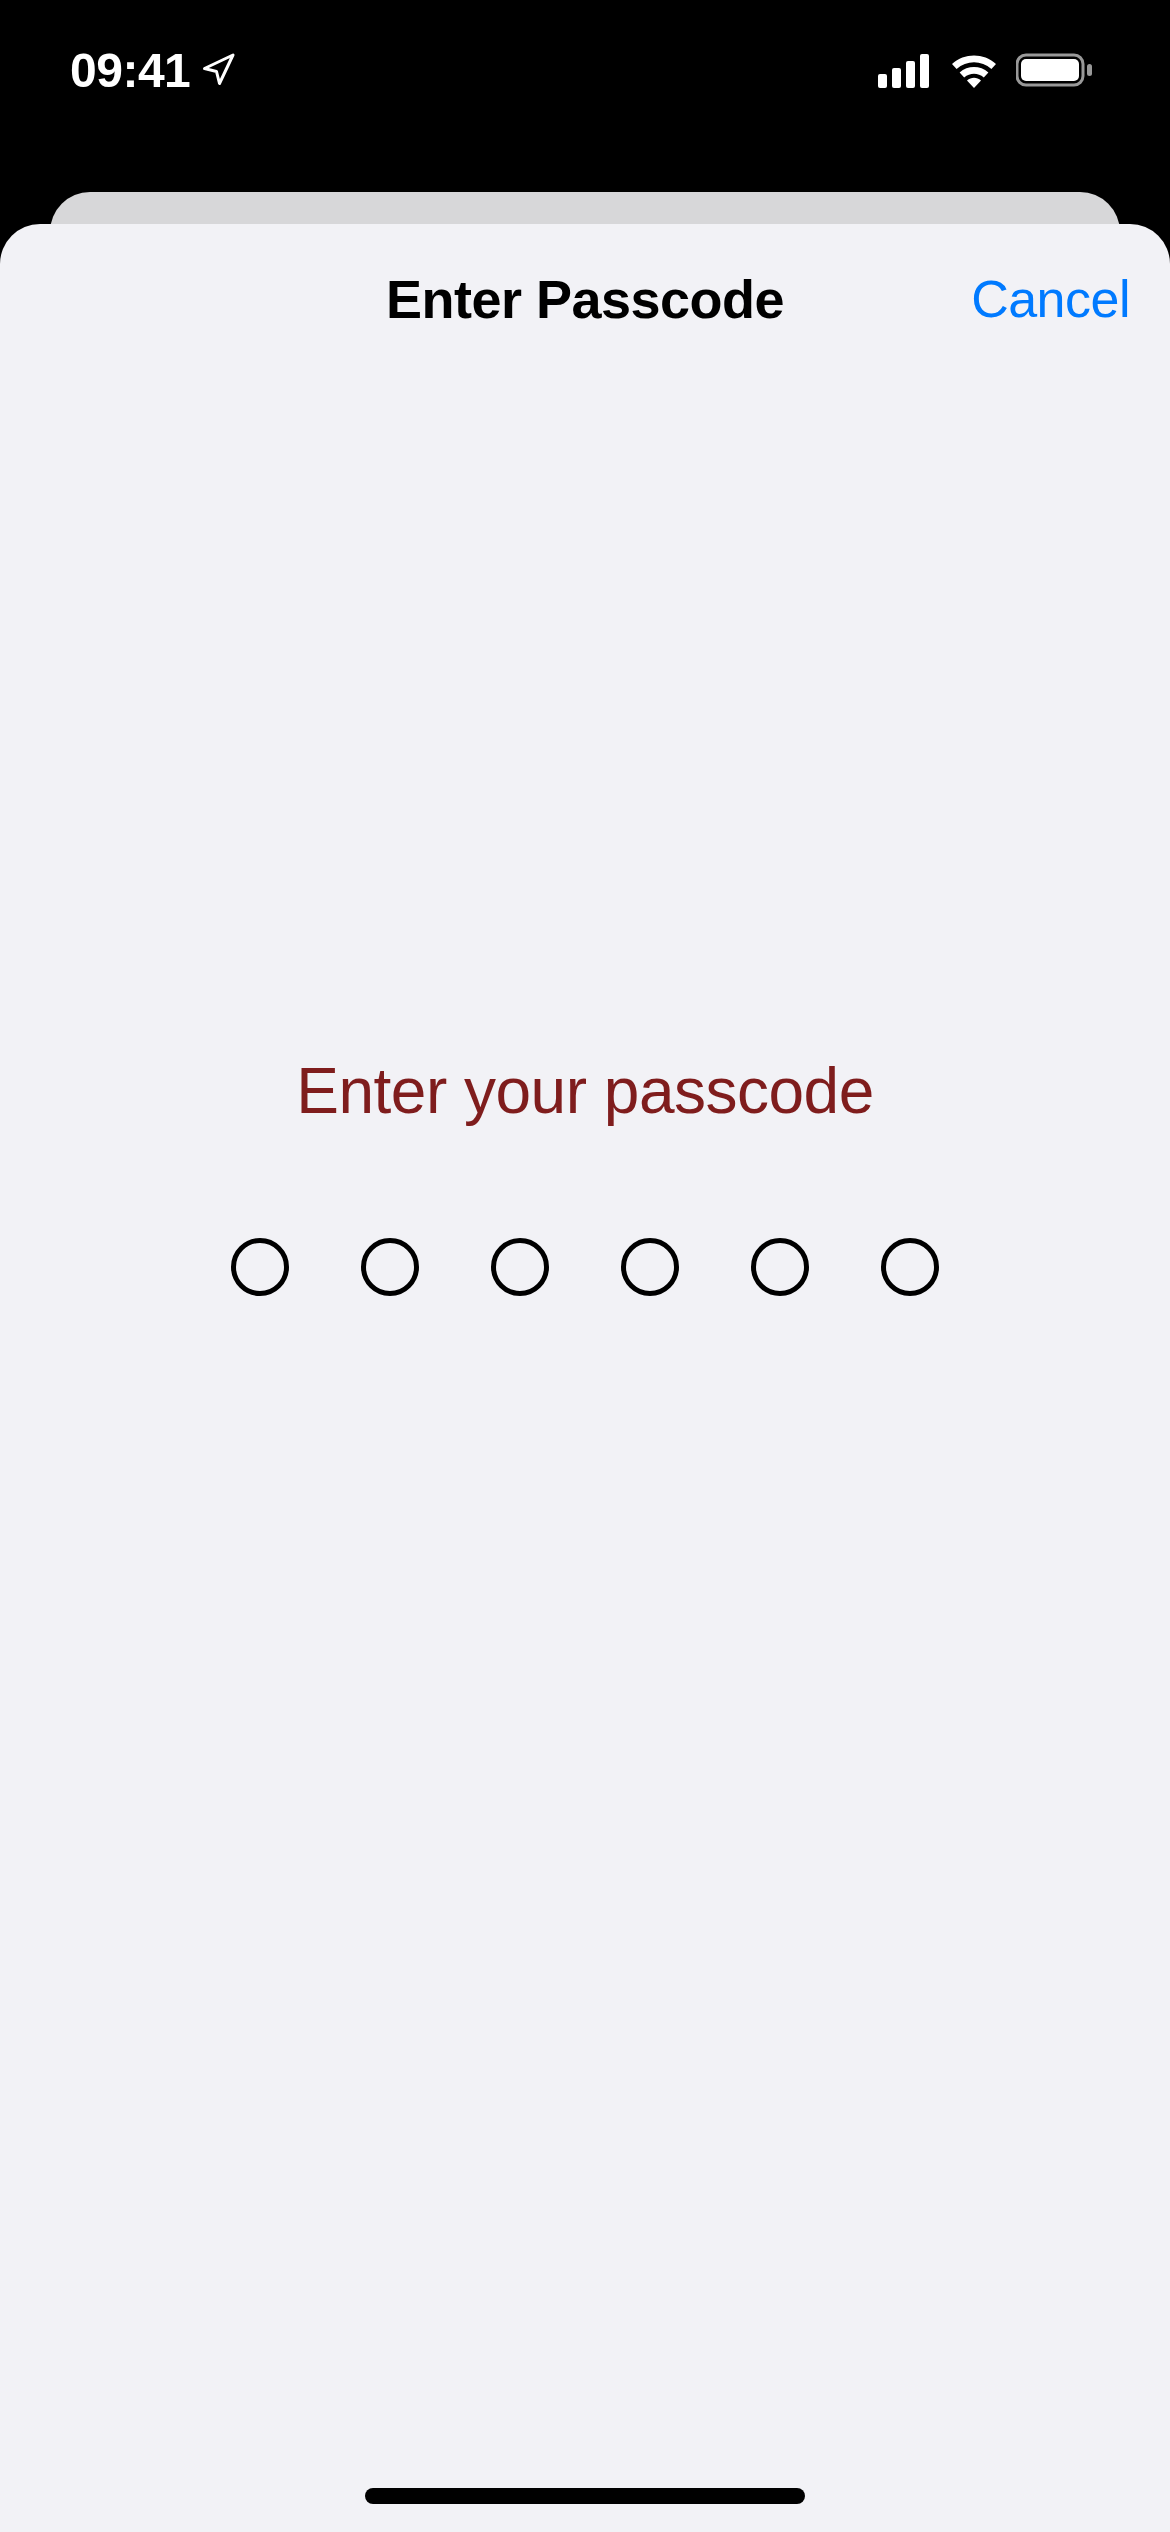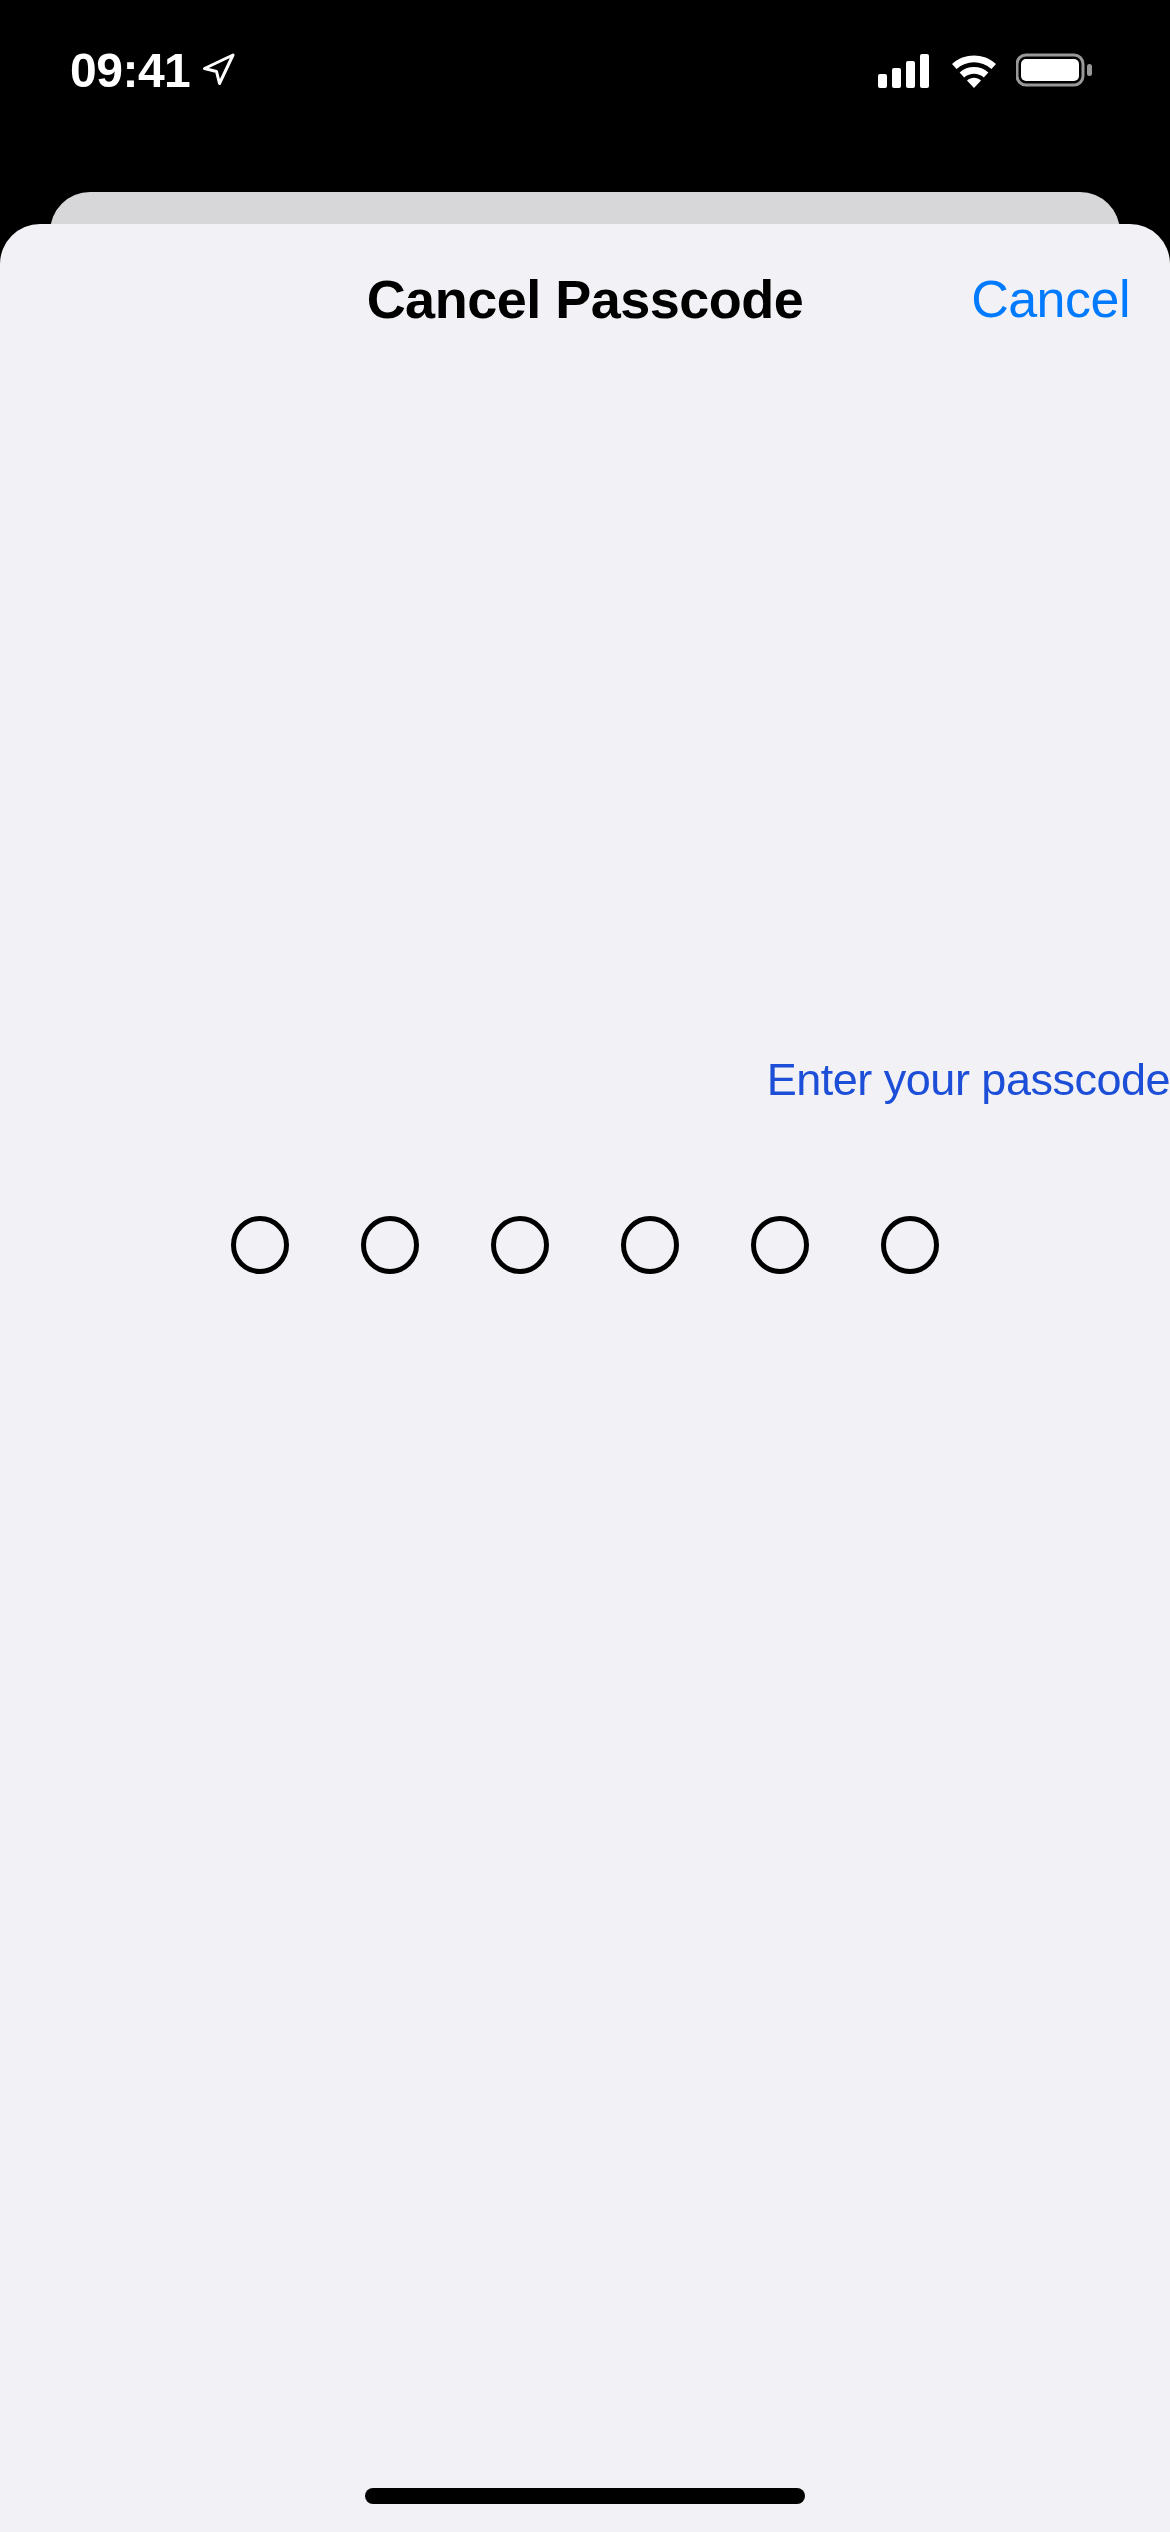--- a/index.html
+++ b/index.html
@@ -98,25 +98,24 @@
       border: none;
       cursor: pointer;
       letter-spacing: -0.5px;
     }
 
     .prompt-area {
       margin-top: 680px;
       text-align: center;
     }
     .prompt-text {
-      font-size: 45px;
+      font-size: 64px;
       font-weight: 400;
-      color: #1d4ed8;
-      letter-spacing: -0.5px;
-      text-align: right;
+      color: #7f1d1d;
+      letter-spacing: -0.5px;
     }
     .dots {
       margin-top: 110px;
       display: flex;
       justify-content: center;
       gap: 72px;
     }
     .dot {
       width: 58px;
       height: 58px;
@@ -173,21 +172,21 @@
         <rect x="71" y="12" width="5" height="12" rx="2.5" ry="2.5" fill="#fff" opacity="0.6"></rect>
       </svg>
     </span>
   </div>
 </div>
 
 <div class="bg-card"></div>
 
 <div class="sheet">
   <div class="sheet-header">
-    <div class="sheet-title">Cancel Passcode</div>
+    <div class="sheet-title">Enter Passcode</div>
     <button class="cancel-btn">Cancel</button>
   </div>
 
   <div class="prompt-area">
     <div class="prompt-text">Enter your passcode</div>
     <div class="dots">
       <div class="dot"></div>
       <div class="dot"></div>
       <div class="dot"></div>
       <div class="dot"></div>

